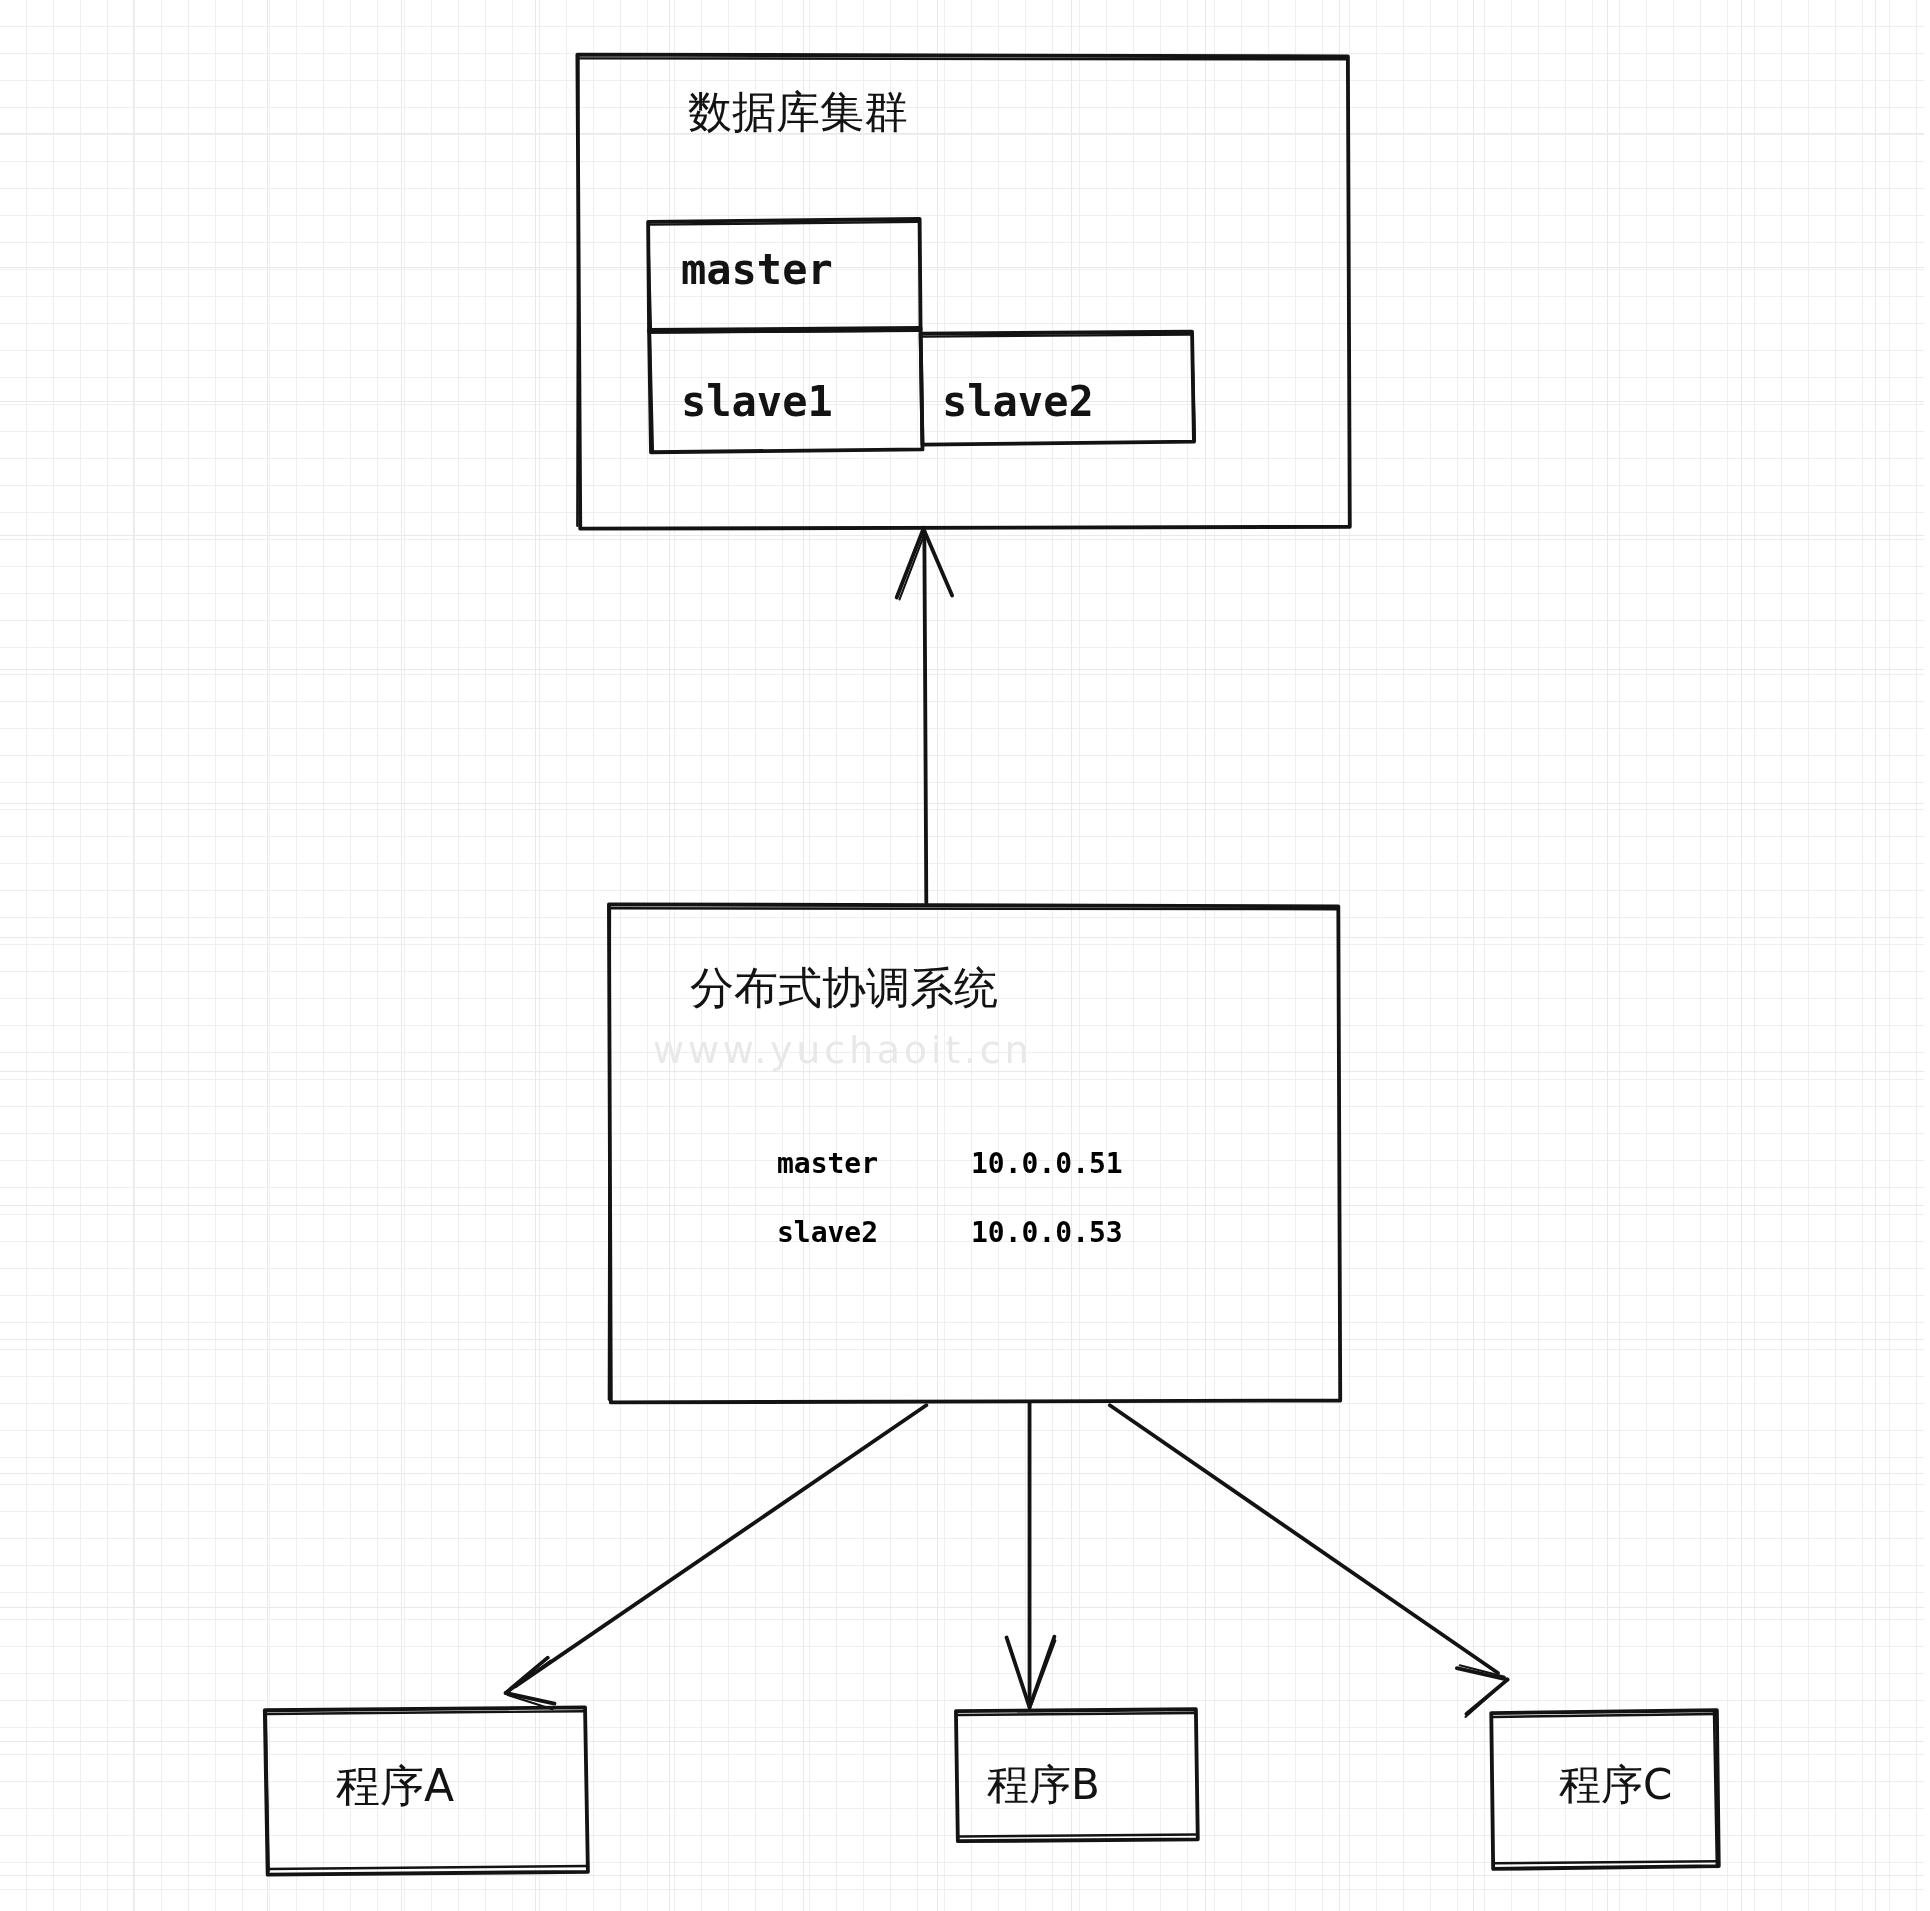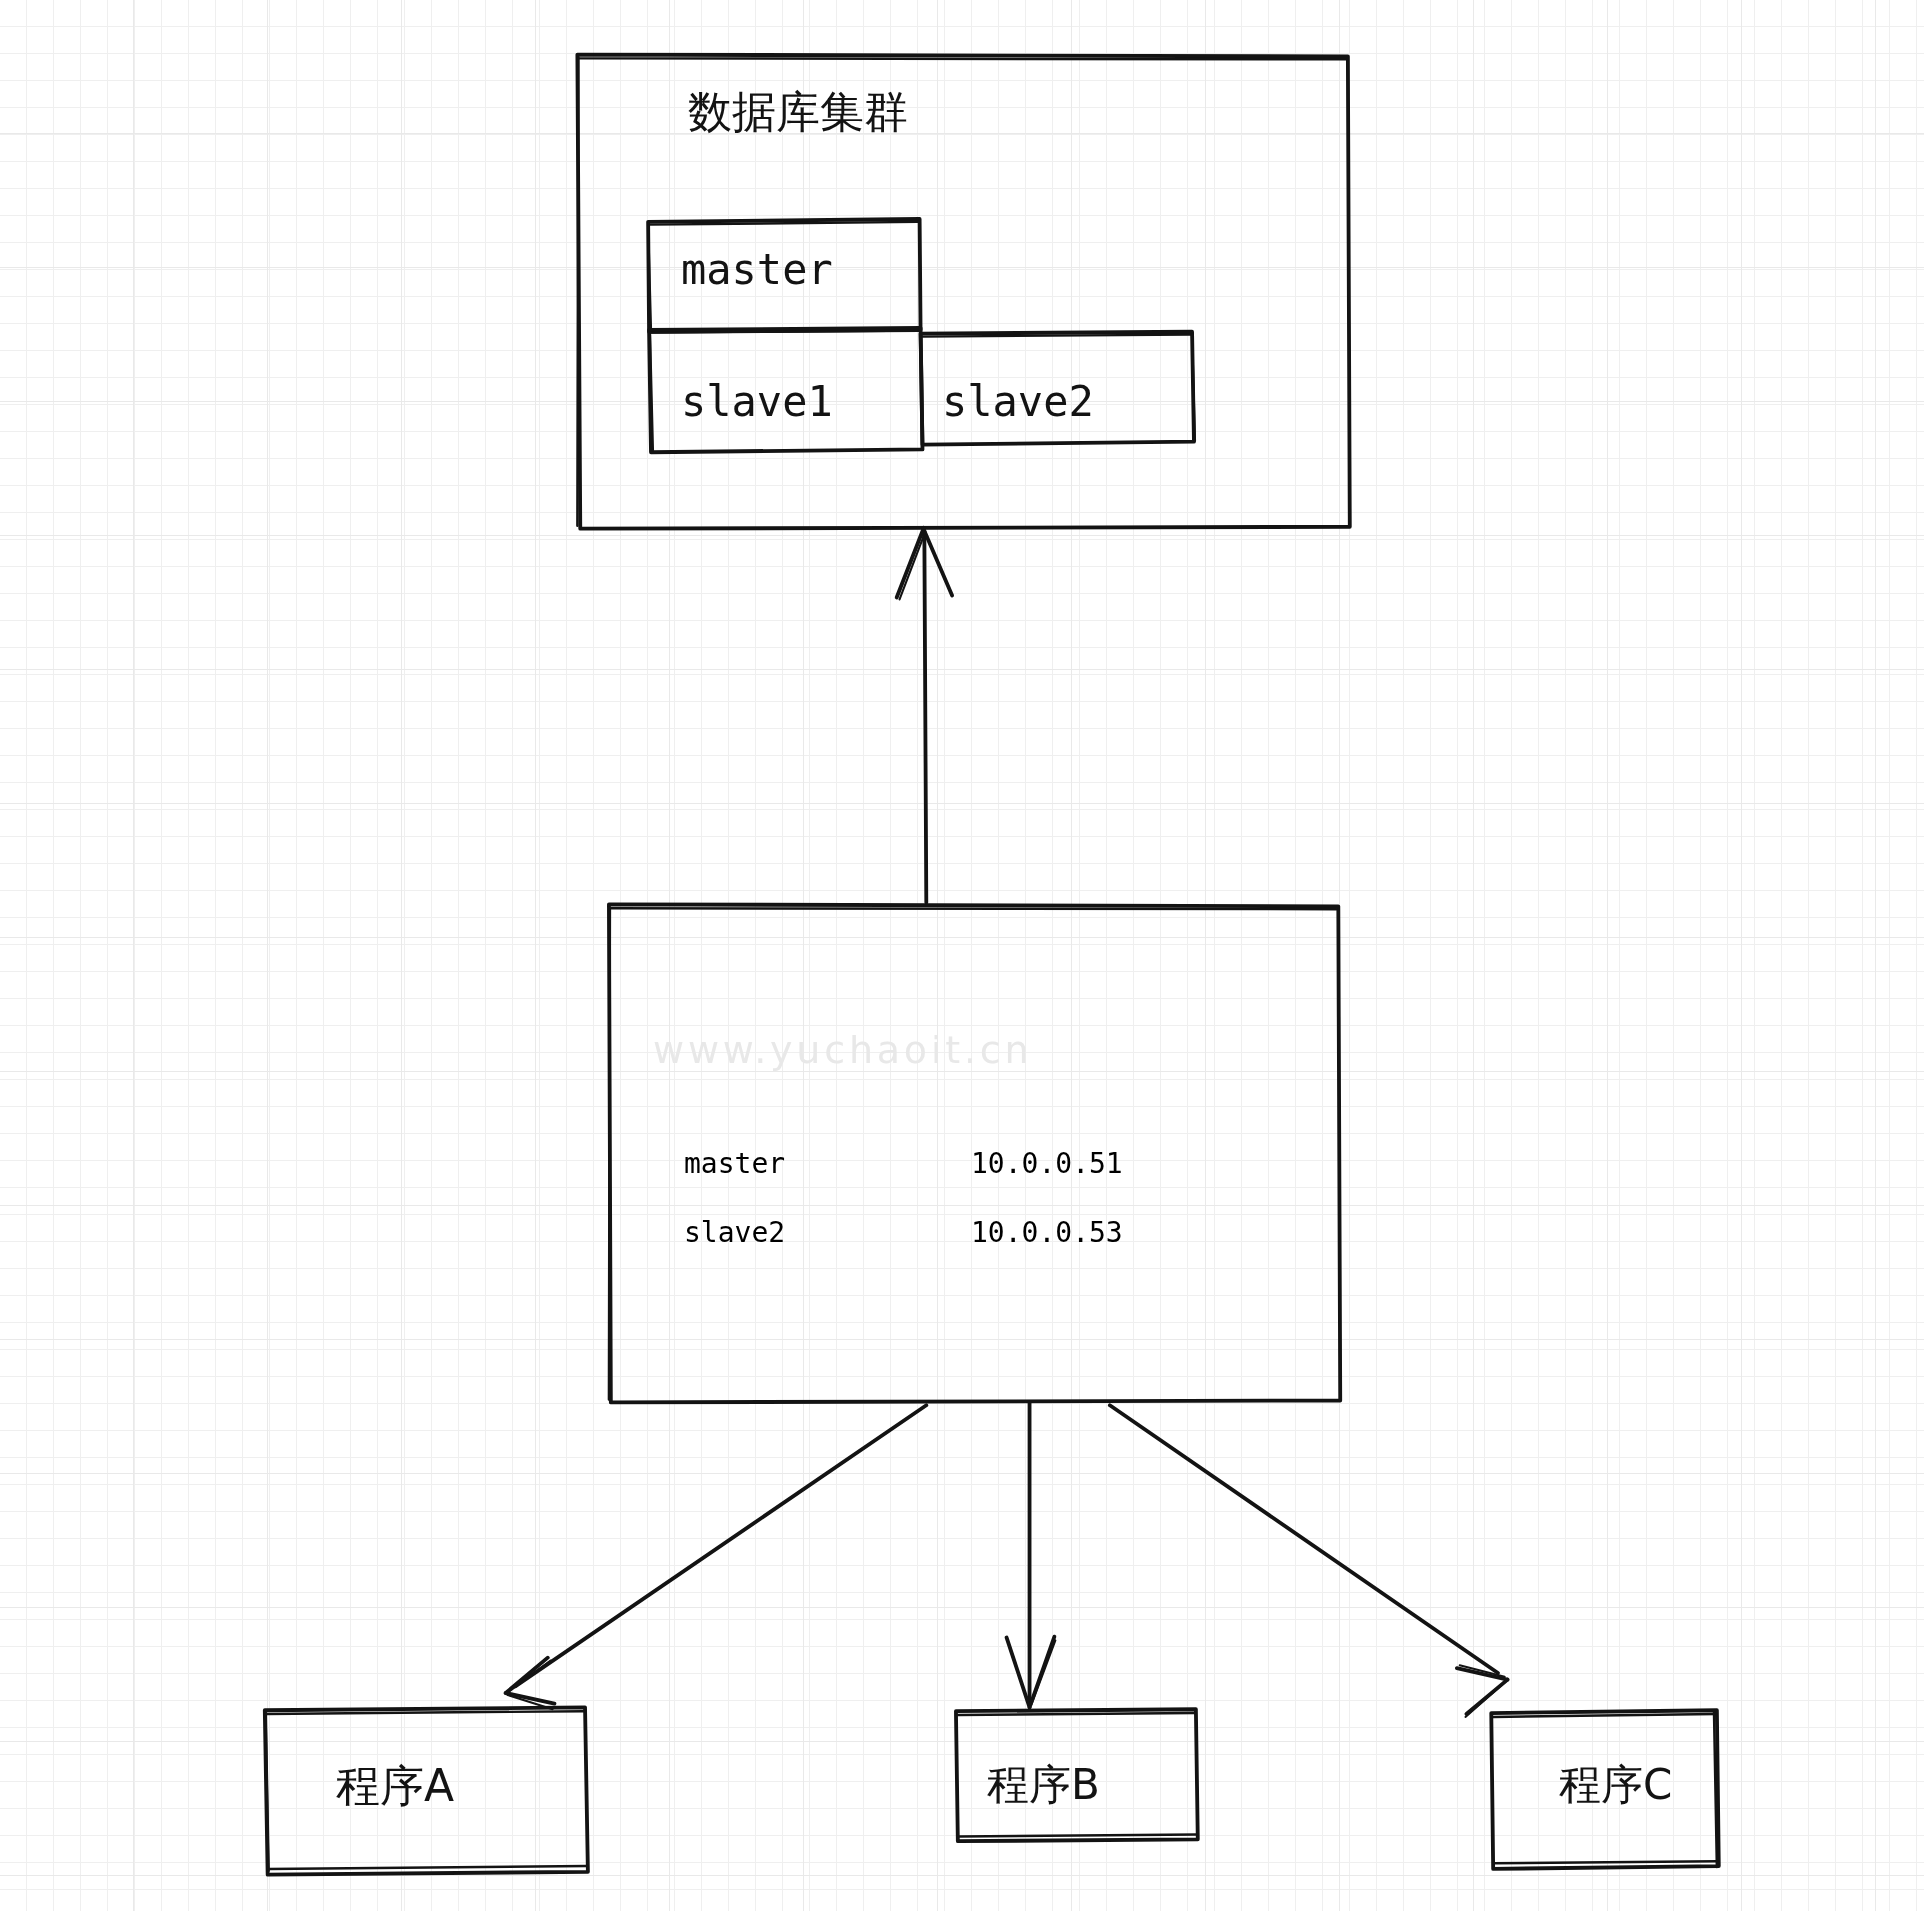--- a/index.html
+++ b/index.html
@@ -24,21 +24,21 @@
   #sketch{position:absolute;left:0;top:0;width:1931px;height:1912px;}
 
   .lbl{
     position:absolute;
     color:#131313;
     white-space:pre;
     line-height:1.1;
     user-select:none;
   }
   .cn{font-family:"DejaVu Sans","Liberation Sans",sans-serif;font-weight:500;}
-  .mono{font-family:"DejaVu Sans Mono","Liberation Mono",monospace;font-weight:400;}
+  .mono{font-family:"DejaVu Sans Mono","Liberation Mono",monospace;font-weight:700;text-align:center;}
 
   #title-db{left:688px;top:88px;font-size:44px;}
   #title-coord{left:690px;top:964px;font-size:44px;}
 
   #lbl-master{left:681px;top:247px;font-size:42px;}
   #lbl-slave1{left:681px;top:379px;font-size:42px;}
   #lbl-slave2{left:942px;top:379px;font-size:42px;}
 
   #watermark{
     left:653px;top:1030px;font-size:38px;
@@ -147,20 +147,21 @@
   </svg>
 
   <div class="lbl cn" id="title-db">数据库集群</div>
 
   <div class="lbl mono" id="lbl-master">master</div>
 
   <div class="lbl mono" id="lbl-slave1">slave1</div>
 
   <div class="lbl mono" id="lbl-slave2">slave2</div>
 
+  <div class="lbl cn" id="title-coord">分布式协调系统</div>
 
   <div class="lbl" id="watermark">www.yuchaoit.cn</div>
 
   <div class="iptable mono">
     <span class="iprow">
       <span class="ipname">master</span><span class="ipaddr">10.0.0.51</span>
     </span>
     <span class="iprow">
       <span class="ipname">slave2</span><span class="ipaddr">10.0.0.53</span>
     </span>

